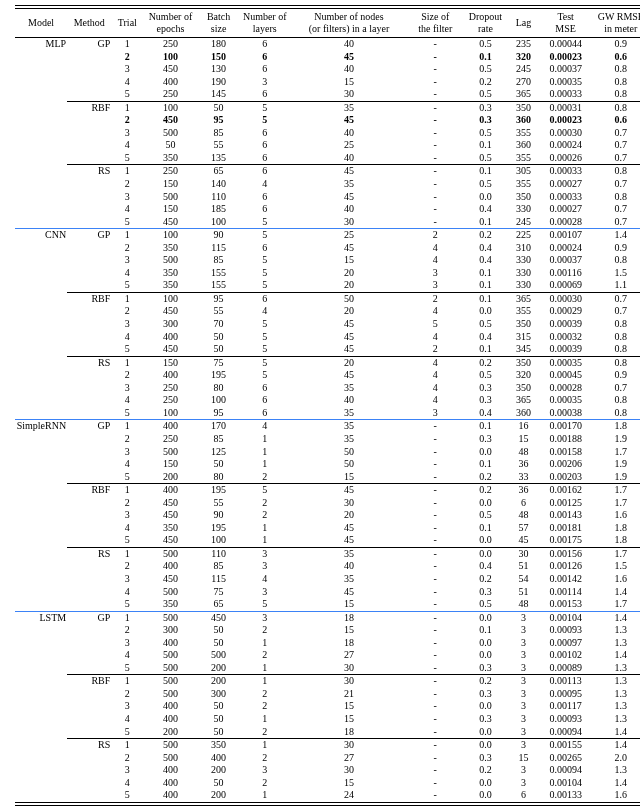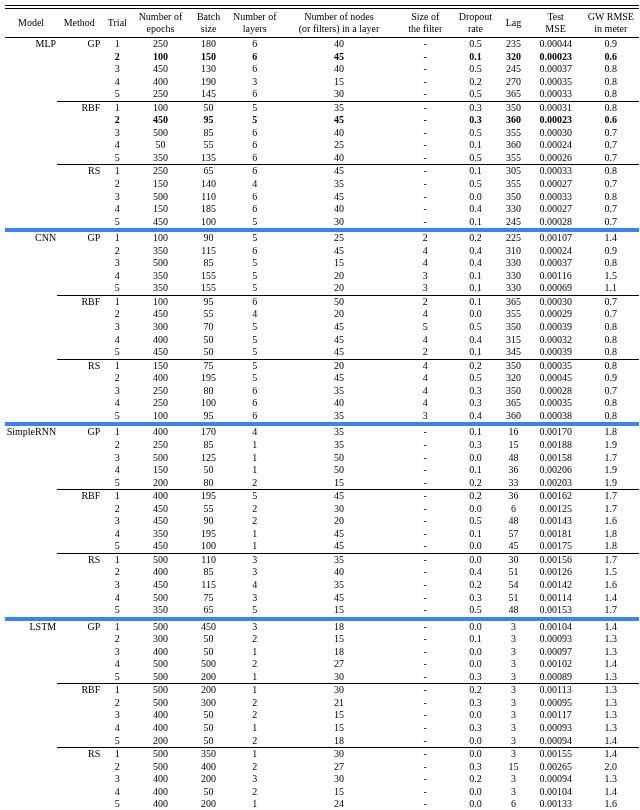--- a/index.html
+++ b/index.html
@@ -1,25 +1,25 @@
 <!DOCTYPE html>
 <html><head>
 <meta charset="utf-8">
 <style>
   html,body{margin:0;padding:0;background:#ffffff;color:#000000;}
   body{font-family:"Liberation Serif","DejaVu Serif",serif;}
-  .page{width:640px;height:810px;box-sizing:border-box;padding:5px 5px;background:#fff;overflow:hidden;}
+  .page{width:640px;height:810px;box-sizing:border-box;padding:5px 15px;background:#fff;overflow:hidden;}
   .dbl-rule{height:2px;border-top:1px solid #000;border-bottom:1px solid #000;width:634px;}
   table{border-collapse:collapse;table-layout:fixed;width:634px;}
   th{font-weight:normal;font-size:10px;line-height:11.5px;padding:2px 1px 3px 1px;border-bottom:1px solid #000;
      white-space:pre-line;vertical-align:middle;text-align:center;}
   td{font-size:10px;line-height:12.55px;height:12.55px;padding:0 1px;text-align:center;vertical-align:top;
      white-space:nowrap;overflow:hidden;}
   td.model,td.method{vertical-align:top;text-align:right;}
-  .rule-full{border-top:4px solid #3b82f6;}
+  .rule-full{border-top:1px solid #3b82f6;}
   .rule-partial{border-top:1px solid #000;}
   tr.bold td{font-weight:bold;}
 </style>
 </head>
 <body>
 
 <div class="page">
   <div class="dbl-rule"></div>
   <table>
     <colgroup>

